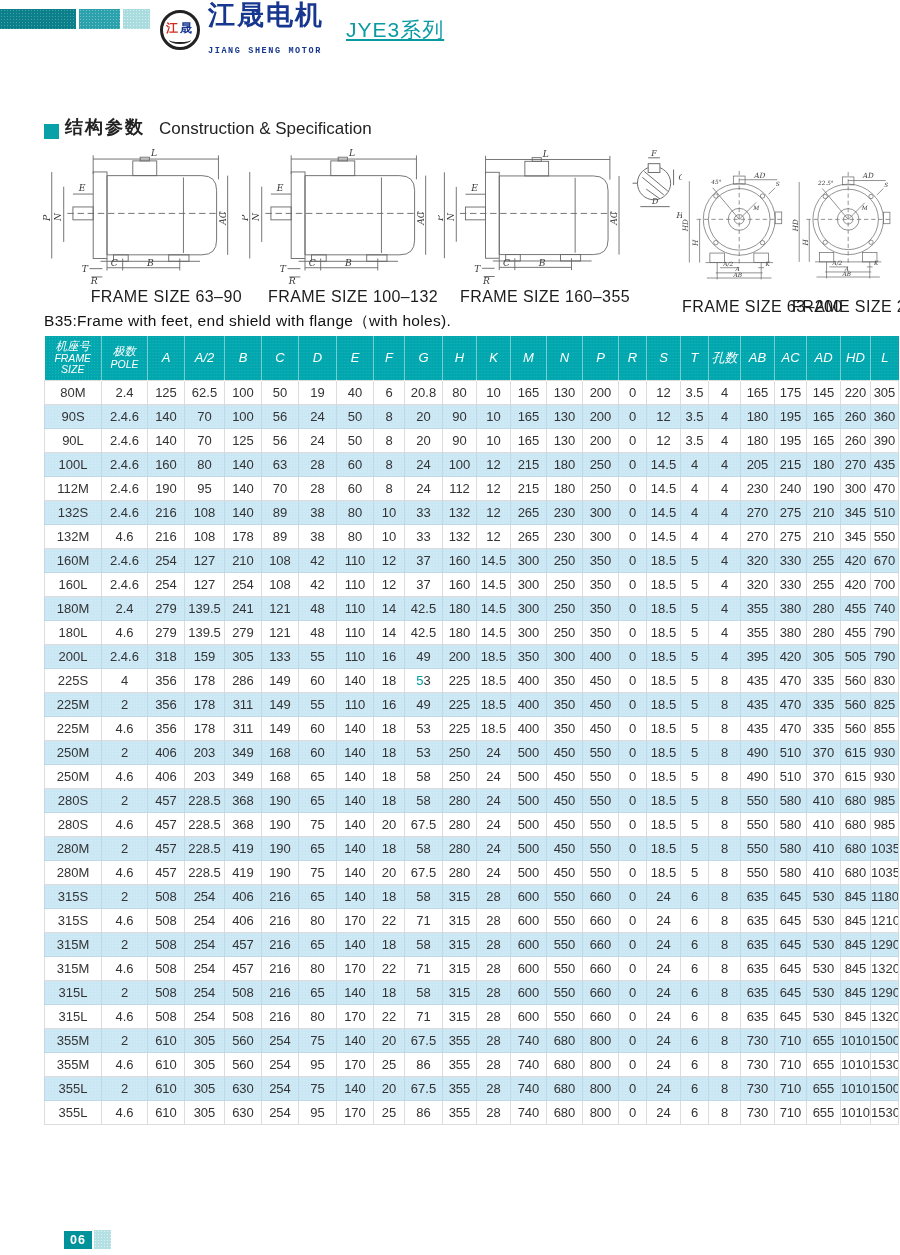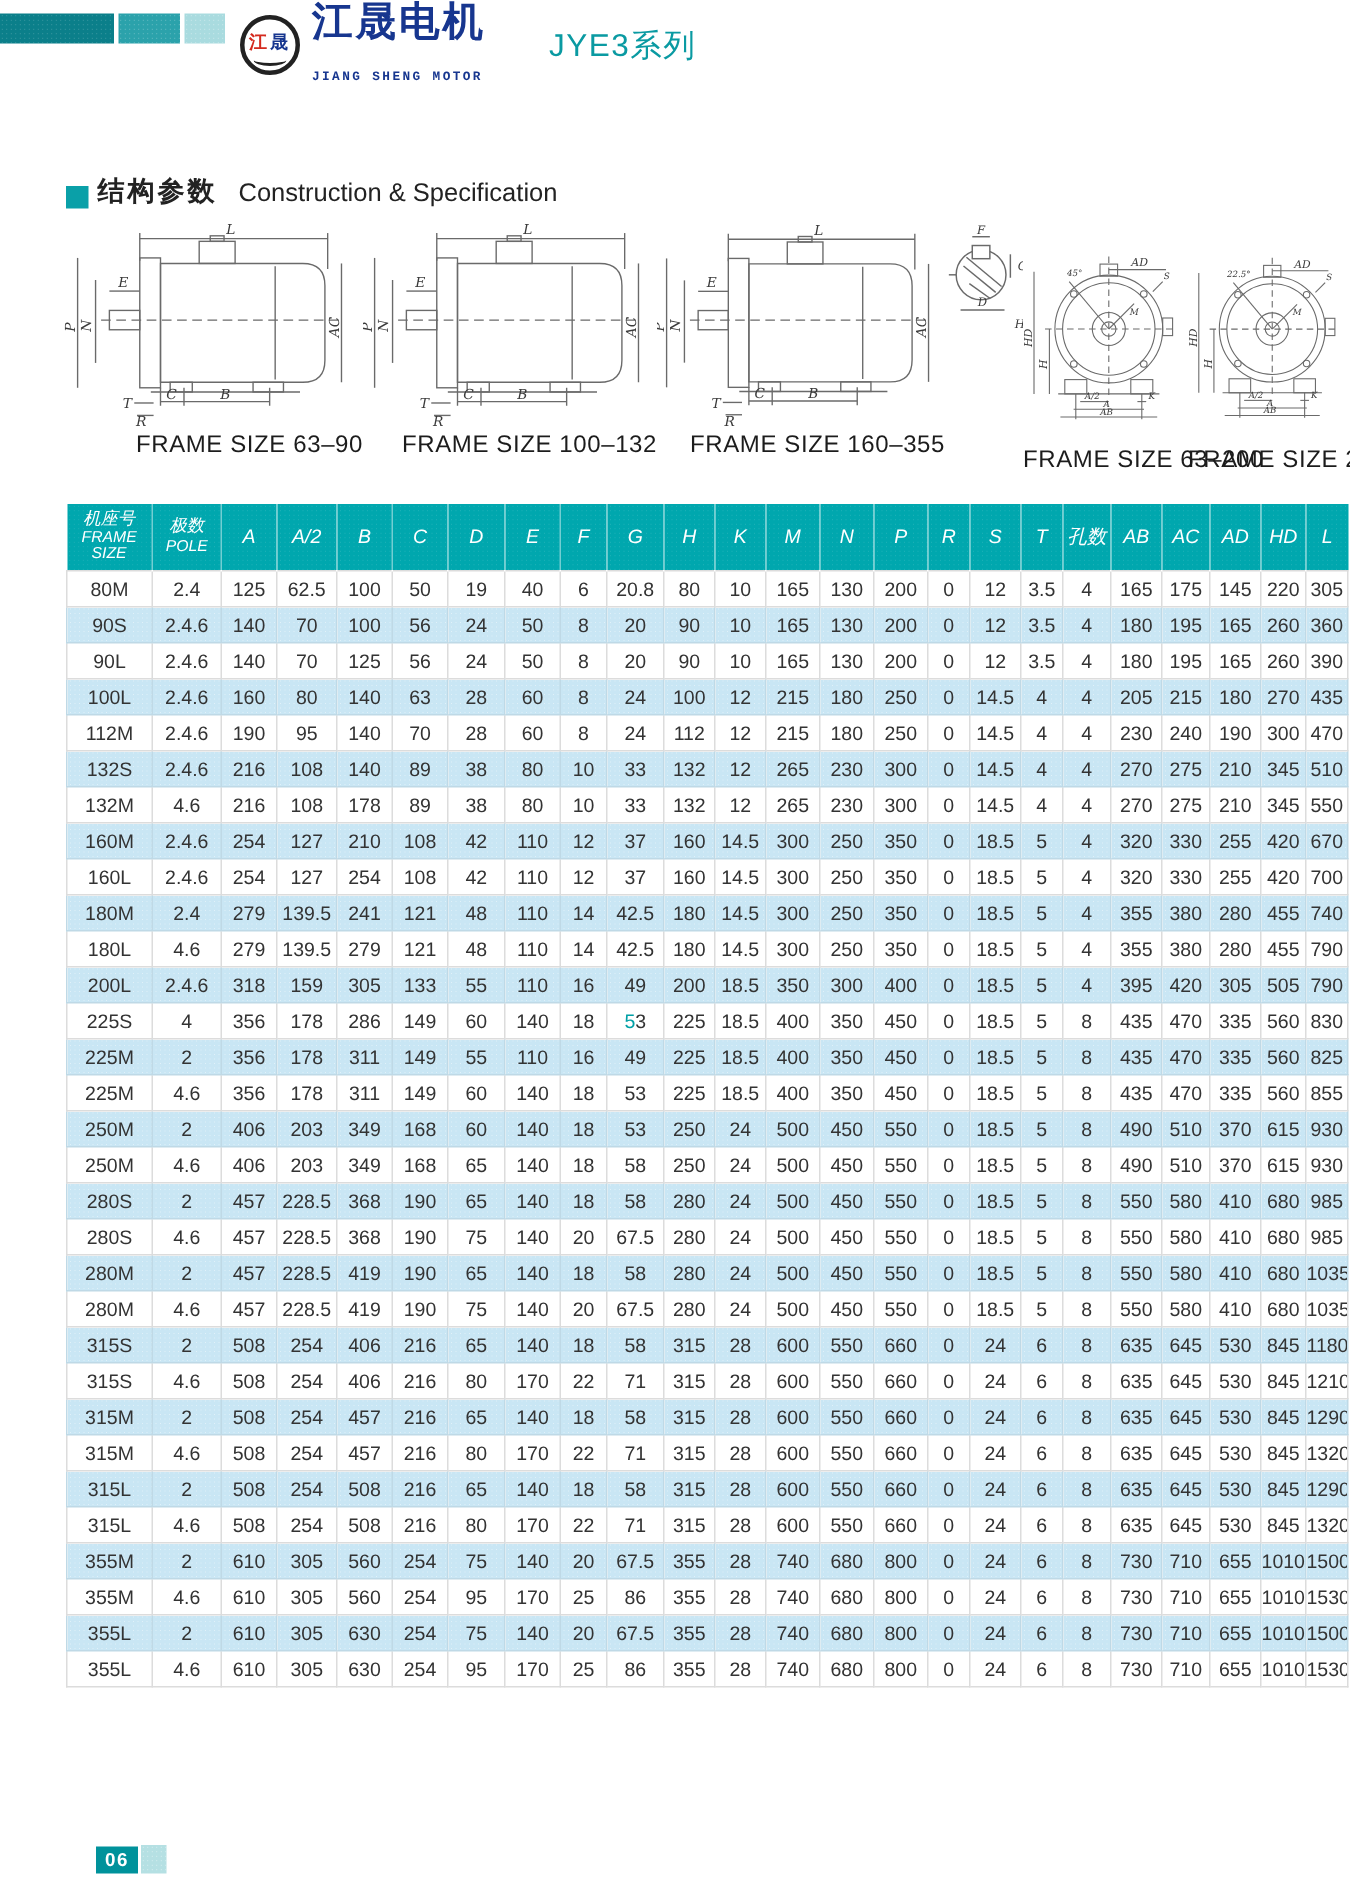--- a/index.html
+++ b/index.html
@@ -24,21 +24,21 @@
                position:relative; background:#fff; flex:0 0 auto; }
   .logo-chars { position:absolute; top:7px; left:0; width:100%; text-align:center;
                 font-size:12px; font-weight:bold; letter-spacing:2px; }
   .logo-chars .c1 { color:#d42a1e; }
   .logo-chars .c2 { color:#17368f; }
   .logo-wave { position:absolute; bottom:3px; left:6px; width:22px; height:8px;
                border-bottom:2px solid #222; border-radius:0 0 50% 50%; }
   .brand-text { margin-left:8px; line-height:1;font-family:Liberation Mono, monospace; }
   .brand-cn { font-size:27px; font-weight:bold; color:#17368f; letter-spacing:2px; }
   .brand-en { font-size:8.5px; font-weight:bold; color:#17368f; letter-spacing:1.6px; margin-top:16px; }
-  .series { margin-left:42px; font-size:21px; color:#0a9aa2; letter-spacing:1px; }
+  .series { margin-left:22px; font-size:21px; color:#0a9aa2; letter-spacing:1px;text-decoration:underline; }
 
   
   .section-title { position:absolute; left:44px; top:115px; display:flex; align-items:flex-end; }
   .bullet { width:15px; height:15px; background:#0aa0a8; margin-right:6px; }
   .title-cn { font-size:18px; font-weight:bold; color:#222; letter-spacing:2px; }
   .title-en { font-size:17px; color:#222; margin-left:14px; }
 
   
   .drawings { position:absolute; left:42px; top:148px; width:858px; display:flex; }
   .drawing-slot { display:flex; flex-direction:column; height:158px; }
@@ -352,20 +352,21 @@
     <text x="63" y="140" text-anchor="middle" class="sm">A/2</text>
     <text x="76" y="147" text-anchor="middle" class="sm">A</text>
     <text x="114" y="140" class="sm">K</text>
     <text x="76" y="154" text-anchor="middle" class="sm">AB</text>
   </svg>
 </div>
       <div class="caption">FRAME SIZE 225–355</div>
     </div>
   </div>
 
+  <div class="note">B35:Frame with feet, end shield with flange（with holes).</div>
 
   <table class="spec-table">
     <thead>
       <tr>
           <th>
             <div class="th-cn">机座号</div>
             <div class="th-en">FRAME SIZE</div>
           </th>
           <th>
             <div class="th-cn">极数</div>

